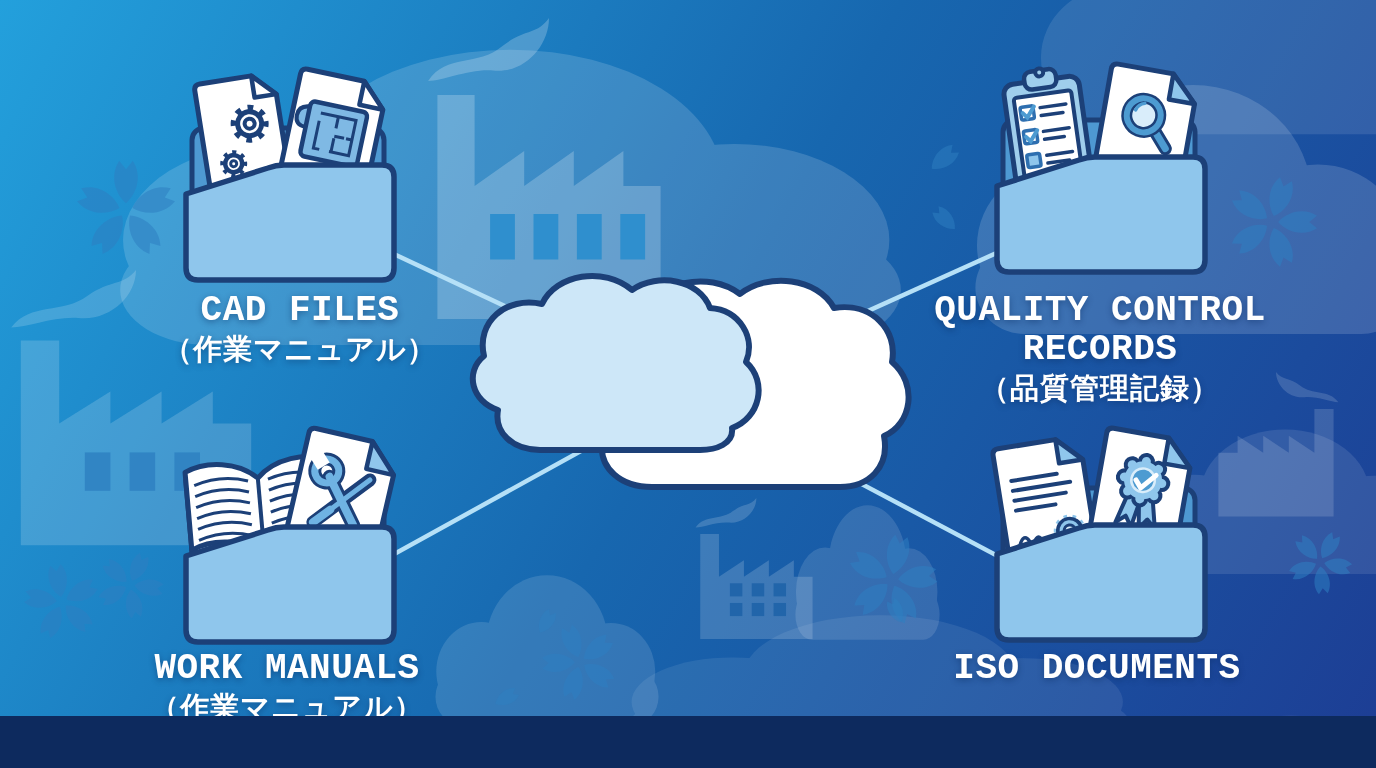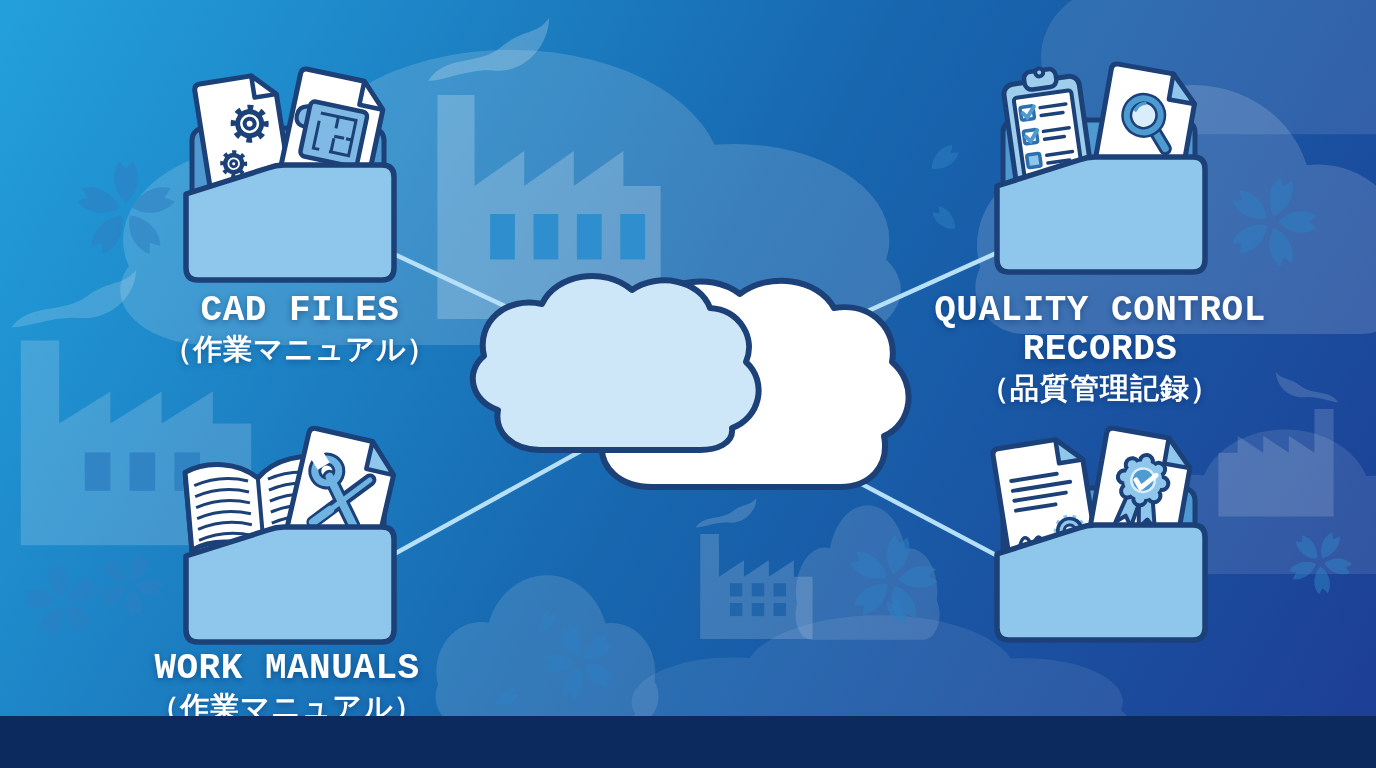--- a/index.html
+++ b/index.html
@@ -279,15 +279,16 @@
   <div class="label-en">WORK MANUALS</div>
   <div class="label-ja">（作業マニュアル）</div>
 </div>
 
 <div class="node-label" style="left:900px; top:292px; width:400px;">
   <div class="label-en">QUALITY CONTROL RECORDS</div>
   <div class="label-ja">（品質管理記録）</div>
 </div>
 
 <div class="node-label" style="left:897px; top:650px; width:400px;">
+  <div class="label-en">ISO DOCUMENTS</div>
 </div>
 
 </div>
 
 </body></html>

